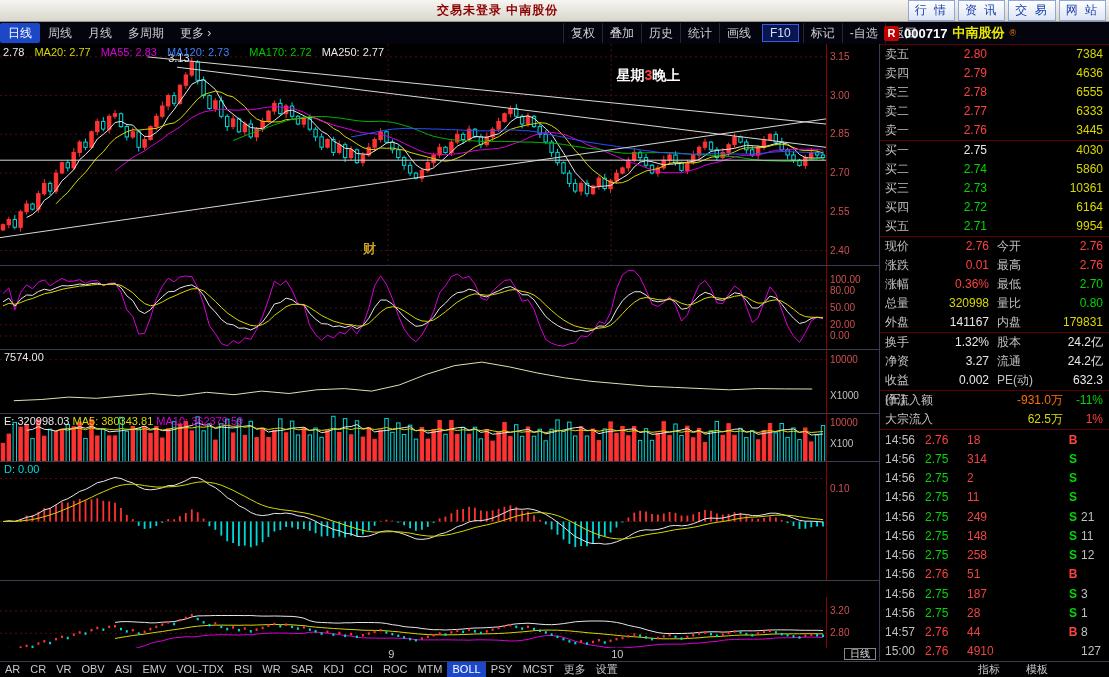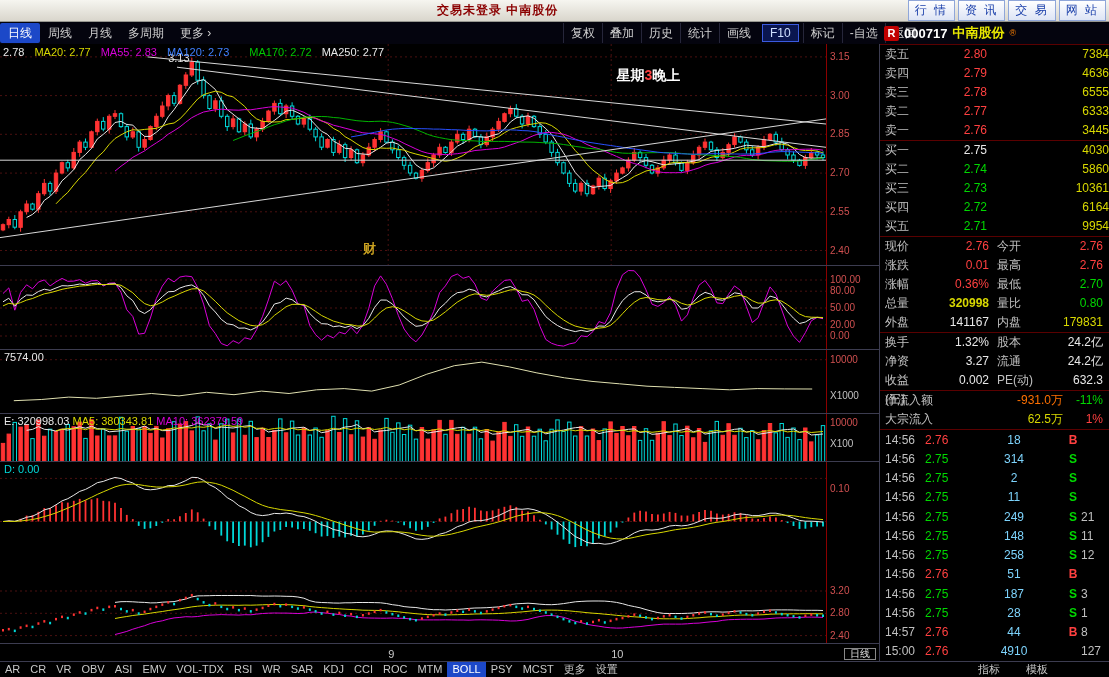--- a/index.html
+++ b/index.html
@@ -35,33 +35,33 @@
 #ma-labels span{margin-right:10px}
 
 #dates-row{position:absolute;top:648px;left:0;width:879px;height:13px;background:#000;font-size:11px;color:#c8c8c8}
 .dlabel{position:absolute;top:0}
 #period-box{position:absolute;right:3px;top:0;border:1px solid #888;line-height:10px;padding:0 5px;font-size:10px;color:#e0e0e0}
 
 #quote-panel{position:absolute;top:44px;left:879px;width:230px;height:617px;background:#000;border-left:1px solid #3c3c50;display:flex;flex-direction:column;color:#c0c0c0}
 .qrow{height:19px;line-height:19px;display:grid;flex:none;padding-left:5px}
 .qrow3{grid-template-columns:44px 58px 1fr}
 .qrow3 .qp{text-align:right}
-.qrow3 .qv{text-align:right;color:#d8d800}
+.qrow3 .qv{text-align:right;padding-right:6px;color:#d8d800}
 .qrow4{grid-template-columns:40px 64px 48px 1fr}
 .qrow4 .qv1{text-align:right}
 .qrow4 .ql2{padding-left:8px}
 .qrow4 .qv2{text-align:right;padding-right:6px}
 .qrowf{grid-template-columns:62px 1fr 46px}
 .qrowf .fv{text-align:right}
 .qrowf .fp{text-align:right;padding-right:6px}
 .psep{height:1px;background:#5a0000;flex:none}
 .ticks{flex:1;display:flex;flex-direction:column}
 .trow{flex:1;display:grid;grid-template-columns:40px 42px 1fr 16px 28px;align-items:center;padding-left:5px}
 .trow .tt{color:#c0c0c0}
-.trow .tv{text-align:center;color:#7dd3fc;padding-right:4px}
+.trow .tv{text-align:left;color:#ef4444;padding-right:4px}
 .trow .tf{text-align:center;font-weight:bold}
 .trow .tc{color:#c0c0c0;padding-right:4px}
 .vwhite{color:#e8e8e8}
 
 #bottom-bar{position:absolute;top:661px;left:0;width:1109px;height:16px;background:#000;border-top:1px solid #3c3c50;display:flex;align-items:center;font-size:11px;color:#c8c8c8}
 #tabs-left{display:flex;align-items:center}
 .tab{padding:0 5px;cursor:pointer;line-height:15px}
 .tab.active{background:#1c48c8;color:#fff}
 #tabs-right{margin-left:auto;margin-right:56px;display:flex;gap:16px}
 </style>
@@ -730,21 +730,21 @@
         <line x1="805.4" y1="59.5" x2="805.4" y2="66.7" stroke="#00d8d8" stroke-width="1.8"></line>
         <line x1="811.3" y1="59.5" x2="811.3" y2="65.2" stroke="#00d8d8" stroke-width="1.8"></line>
         <line x1="817.1" y1="59.5" x2="817.1" y2="64.5" stroke="#00d8d8" stroke-width="1.8"></line>
         <line x1="823.0" y1="59.5" x2="823.0" y2="64.5" stroke="#00d8d8" stroke-width="1.8"></line>
         <polyline points="3.0,59.5 8.8,58.8 14.8,59.3 20.6,57.6 26.6,55.3 32.5,54.2 38.4,51.4 44.3,47.9 50.1,46.3 56.0,42.8 62.0,38.9 67.8,36.7 73.8,33.2 79.7,29.4 85.5,27.4 91.5,24.2 97.3,20.7 103.3,19.4 109.2,17.2 115.0,15.5 121.0,16.5 126.8,19.1 132.8,20.9 138.7,24.8 144.6,27.3 150.4,27.8 156.3,27.2 162.3,25.8 168.2,23.6 174.1,23.4 179.9,21.2 185.8,18.6 191.8,15.3 197.7,15.6 203.6,18.4 209.4,22.7 215.3,25.6 221.3,30.2 227.2,35.6 233.1,39.0 238.9,43.7 244.8,46.5 250.8,50.5 256.6,52.8 262.6,53.6 268.4,52.9 274.4,51.4 280.3,51.7 286.1,51.0 292.1,51.9 297.9,53.8 303.9,54.6 309.8,56.7 315.6,59.3 321.6,62.8 327.4,64.5 333.4,67.5 339.3,68.7 345.1,71.2 351.1,72.0 356.9,74.3 362.9,74.8 368.8,74.0 374.6,72.2 380.6,69.7 386.4,68.9 392.4,69.2 398.3,70.4 404.1,72.2 410.1,74.5 415.9,76.9 421.9,77.4 427.8,76.7 433.6,74.9 439.6,72.2 445.4,70.7 451.4,68.0 457.3,64.7 463.1,62.8 469.1,59.9 474.9,58.7 480.9,58.7 486.8,57.7 492.6,56.0 498.6,53.6 504.4,50.8 510.4,47.9 516.3,46.9 522.1,47.3 528.0,46.7 534.0,47.7 539.9,49.7 545.8,52.4 551.6,56.0 557.5,60.2 563.5,64.9 569.4,69.8 575.3,74.6 581.1,77.2 587.0,80.4 593.0,81.6 598.9,81.3 604.8,82.2 610.6,81.6 616.5,79.8 622.5,77.5 628.4,74.5 634.3,70.9 640.1,68.6 646.0,67.8 652.0,68.1 657.9,67.5 663.8,66.0 669.6,64.0 675.5,63.4 681.5,63.9 687.4,63.3 693.3,61.7 699.1,59.4 705.0,56.9 711.0,56.0 716.9,56.4 722.8,56.0 728.6,54.7 734.5,52.8 740.5,52.0 746.4,52.5 752.3,53.6 758.1,53.6 764.0,52.6 770.0,51.2 775.9,51.2 781.8,52.4 787.6,54.0 793.5,56.1 799.5,58.4 805.4,59.2 811.3,59.2 817.1,59.5 823.0,60.1" fill="none" stroke="#e8e8e8" stroke-width="1"></polyline>
         <polyline points="3.0,59.5 8.8,59.4 14.8,59.4 20.6,59.0 26.6,58.3 32.5,57.5 38.4,56.3 44.3,54.6 50.1,52.9 56.0,50.9 62.0,48.5 67.8,46.1 73.8,43.5 79.7,40.7 85.5,38.1 91.5,35.3 97.3,32.4 103.3,29.8 109.2,27.3 115.0,24.9 121.0,23.2 126.8,22.4 132.8,22.1 138.7,22.6 144.6,23.6 150.4,24.4 156.3,25.0 162.3,25.1 168.2,24.8 174.1,24.6 179.9,23.9 185.8,22.8 191.8,21.3 197.7,20.2 203.6,19.8 209.4,20.4 215.3,21.4 221.3,23.2 227.2,25.7 233.1,28.3 238.9,31.4 244.8,34.4 250.8,37.6 256.6,40.7 262.6,43.3 268.4,45.2 274.4,46.4 280.3,47.5 286.1,48.2 292.1,48.9 297.9,49.9 303.9,50.8 309.8,52.0 315.6,53.5 321.6,55.3 327.4,57.2 333.4,59.2 339.3,61.1 345.1,63.1 351.1,64.9 356.9,66.8 362.9,68.4 368.8,69.5 374.6,70.1 380.6,70.0 386.4,69.8 392.4,69.7 398.3,69.8 404.1,70.3 410.1,71.1 415.9,72.3 421.9,73.3 427.8,74.0 433.6,74.2 439.6,73.8 445.4,73.2 451.4,72.1 457.3,70.6 463.1,69.1 469.1,67.3 474.9,65.5 480.9,64.2 486.8,62.9 492.6,61.5 498.6,59.9 504.4,58.1 510.4,56.1 516.3,54.2 522.1,52.8 528.0,51.6 534.0,50.8 539.9,50.6 545.8,51.0 551.6,52.0 557.5,53.6 563.5,55.9 569.4,58.7 575.3,61.8 581.1,64.9 587.0,68.0 593.0,70.7 598.9,72.8 604.8,74.7 610.6,76.1 616.5,76.8 622.5,77.0 628.4,76.5 634.3,75.3 640.1,74.0 646.0,72.8 652.0,71.8 657.9,71.0 663.8,70.0 669.6,68.8 675.5,67.7 681.5,66.9 687.4,66.2 693.3,65.3 699.1,64.1 705.0,62.7 711.0,61.3 716.9,60.3 722.8,59.5 728.6,58.5 734.5,57.4 740.5,56.3 746.4,55.5 752.3,55.1 758.1,54.8 764.0,54.4 770.0,53.7 775.9,53.2 781.8,53.1 787.6,53.3 793.5,53.8 799.5,54.7 805.4,55.6 811.3,56.4 817.1,57.0 823.0,57.6" fill="none" stroke="#d8d800" stroke-width="1"></polyline>
         <text x="4" y="11" font-size="11" fill="#00d8d8">D: 0.00</text>
       </svg><div class="axis" style="height: 119px;">
         <span style="top: 21px; color: rgb(208, 80, 80);">0.10</span>
       </div></div>
-    <div class="pane" style="top: 533px; height: 67px;"><svg width="826" height="67">
+    <div class="pane" style="top: 553px; height: 67px;"><svg width="826" height="67">
         <line x1="0" y1="14.0" x2="826" y2="14.0" stroke="#4a1010" stroke-dasharray="2 3"></line>
         <line x1="0" y1="36.3" x2="826" y2="36.3" stroke="#4a1010" stroke-dasharray="2 3"></line>
         <line x1="0" y1="58.6" x2="826" y2="58.6" stroke="#4a1010" stroke-dasharray="2 3"></line>
         <polyline points="115.0,25.4 121.0,24.7 126.8,24.6 132.8,24.8 138.7,25.2 144.6,25.4 150.4,25.9 156.3,25.8 162.3,25.2 168.2,24.9 174.1,24.6 179.9,23.3 185.8,22.0 191.8,19.9 197.7,18.9 203.6,18.8 209.4,18.7 215.3,18.5 221.3,18.5 227.2,18.5 233.1,18.5 238.9,18.5 244.8,18.6 250.8,18.5 256.6,18.9 262.6,19.1 268.4,19.1 274.4,19.0 280.3,19.1 286.1,19.3 292.1,19.4 297.9,20.0 303.9,21.2 309.8,23.7 315.6,25.1 321.6,25.5 327.4,25.7 333.4,26.0 339.3,26.1 345.1,25.8 351.1,25.8 356.9,25.5 362.9,25.5 368.8,25.5 374.6,25.6 380.6,25.8 386.4,26.5 392.4,27.7 398.3,28.4 404.1,29.6 410.1,30.2 415.9,30.5 421.9,31.5 427.8,32.2 433.6,32.7 439.6,32.7 445.4,33.0 451.4,32.7 457.3,32.4 463.1,32.0 469.1,31.4 474.9,31.0 480.9,30.9 486.8,30.7 492.6,30.3 498.6,29.9 504.4,28.8 510.4,27.6 516.3,26.8 522.1,26.5 528.0,26.2 534.0,26.6 539.9,27.2 545.8,27.6 551.6,27.7 557.5,27.3 563.5,26.6 569.4,25.7 575.3,24.8 581.1,24.4 587.0,24.1 593.0,24.0 598.9,24.0 604.8,24.1 610.6,24.6 616.5,25.4 622.5,26.7 628.4,28.4 634.3,29.6 640.1,30.8 646.0,32.6 652.0,34.2 657.9,35.6 663.8,36.4 669.6,36.5 675.5,36.5 681.5,36.5 687.4,36.3 693.3,36.0 699.1,35.4 705.0,35.0 711.0,34.8 716.9,34.8 722.8,35.1 728.6,34.9 734.5,34.3 740.5,33.9 746.4,33.8 752.3,33.9 758.1,33.7 764.0,33.3 770.0,33.0 775.9,32.9 781.8,32.9 787.6,32.9 793.5,33.0 799.5,33.2 805.4,33.3 811.3,33.3 817.1,33.3 823.0,33.5" fill="none" stroke="#e8e8e8" stroke-width="1"></polyline>
         <polyline points="115.0,41.5 121.0,40.4 126.8,39.5 132.8,38.5 138.7,37.8 144.6,37.1 150.4,36.2 156.3,35.3 162.3,34.5 168.2,33.5 174.1,32.7 179.9,31.9 185.8,30.9 191.8,29.9 197.7,29.2 203.6,28.7 209.4,28.4 215.3,28.2 221.3,28.1 227.2,28.2 233.1,28.2 238.9,28.3 244.8,28.1 250.8,28.2 256.6,28.0 262.6,27.8 268.4,27.6 274.4,27.5 280.3,27.6 286.1,27.7 292.1,27.8 297.9,28.3 303.9,28.7 309.8,29.5 315.6,30.1 321.6,30.6 327.4,31.0 333.4,31.5 339.3,31.8 345.1,32.2 351.1,32.5 356.9,32.8 362.9,33.2 368.8,33.3 374.6,33.4 380.6,33.5 386.4,33.8 392.4,34.3 398.3,34.8 404.1,35.5 410.1,36.1 415.9,36.7 421.9,37.2 427.8,37.6 433.6,37.8 439.6,37.8 445.4,37.9 451.4,37.8 457.3,37.7 463.1,37.5 469.1,37.3 474.9,37.0 480.9,36.9 486.8,36.8 492.6,36.7 498.6,36.5 504.4,36.2 510.4,35.8 516.3,35.3 522.1,34.9 528.0,34.3 534.0,33.7 539.9,33.3 545.8,33.1 551.6,33.1 557.5,33.2 563.5,33.5 569.4,33.9 575.3,34.5 581.1,35.0 587.0,35.7 593.0,36.2 598.9,36.6 604.8,37.2 610.6,37.7 616.5,38.3 622.5,38.9 628.4,39.4 634.3,39.8 640.1,40.2 646.0,40.7 652.0,41.2 657.9,41.6 663.8,41.8 669.6,41.8 675.5,41.8 681.5,41.8 687.4,41.5 693.3,41.1 699.1,40.8 705.0,40.2 711.0,39.8 716.9,39.6 722.8,39.2 728.6,38.8 734.5,38.4 740.5,38.1 746.4,38.0 752.3,38.1 758.1,37.9 764.0,37.7 770.0,37.2 775.9,37.0 781.8,36.9 787.6,36.9 793.5,36.8 799.5,36.8 805.4,36.7 811.3,36.7 817.1,36.8 823.0,36.9" fill="none" stroke="#d8d800" stroke-width="1"></polyline>
         <polyline points="115.0,57.5 121.0,56.0 126.8,54.4 132.8,52.2 138.7,50.4 144.6,48.7 150.4,46.5 156.3,44.9 162.3,43.8 168.2,42.1 174.1,40.9 179.9,40.4 185.8,39.7 191.8,39.9 197.7,39.5 203.6,38.6 209.4,38.1 215.3,37.9 221.3,37.6 227.2,37.8 233.1,37.9 238.9,38.1 244.8,37.7 250.8,37.8 256.6,37.1 262.6,36.5 268.4,36.2 274.4,36.0 280.3,36.1 286.1,36.1 292.1,36.3 297.9,36.5 303.9,36.3 309.8,35.3 315.6,35.0 321.6,35.7 327.4,36.2 333.4,37.0 339.3,37.5 345.1,38.6 351.1,39.1 356.9,40.2 362.9,40.8 368.8,41.0 374.6,41.1 380.6,41.2 386.4,41.2 392.4,41.0 398.3,41.3 404.1,41.3 410.1,41.9 415.9,42.8 421.9,42.9 427.8,42.9 433.6,42.9 439.6,42.9 445.4,42.8 451.4,42.9 457.3,43.0 463.1,43.0 469.1,43.2 474.9,42.9 480.9,42.8 486.8,42.9 492.6,43.0 498.6,43.2 504.4,43.6 510.4,44.0 516.3,43.9 522.1,43.3 528.0,42.4 534.0,40.8 539.9,39.5 545.8,38.6 551.6,38.5 557.5,39.2 563.5,40.3 569.4,42.2 575.3,44.3 581.1,45.6 587.0,47.3 593.0,48.4 598.9,49.2 604.8,50.2 610.6,50.8 616.5,51.1 622.5,51.0 628.4,50.5 634.3,50.0 640.1,49.6 646.0,48.8 652.0,48.2 657.9,47.6 663.8,47.1 669.6,47.1 675.5,47.1 681.5,47.1 687.4,46.8 693.3,46.3 699.1,46.1 705.0,45.4 711.0,44.8 716.9,44.4 722.8,43.3 728.6,42.7 734.5,42.5 740.5,42.3 746.4,42.2 752.3,42.2 758.1,42.2 764.0,42.0 770.0,41.5 775.9,41.0 781.8,40.8 787.6,40.8 793.5,40.7 799.5,40.4 805.4,40.2 811.3,40.1 817.1,40.2 823.0,40.4" fill="none" stroke="#d800d8" stroke-width="1"></polyline>
         <rect x="2.0" y="52.0" width="2" height="2.5" fill="#ff3232"></rect>
         <rect x="7.8" y="50.9" width="2" height="2.5" fill="#ff3232"></rect>
         <rect x="13.8" y="52.6" width="2" height="2.5" fill="#00d8d8"></rect>
         <rect x="19.6" y="49.3" width="2" height="2.5" fill="#ff3232"></rect>
@@ -964,21 +964,21 @@
       <span class="qv2" style="color: rgb(255, 64, 64);">2.76</span>
     </div>
     <div class="qrow qrow4">
       <span class="ql">涨幅</span>
       <span class="qv1" style="color: rgb(255, 64, 64);">0.36%</span>
       <span class="ql2">最低</span>
       <span class="qv2" style="color: rgb(0, 216, 0);">2.70</span>
     </div>
     <div class="qrow qrow4">
       <span class="ql">总量</span>
-      <span class="qv1" style="color: rgb(216, 216, 0); font-weight: bold;">320998</span>
+      <span class="qv1" style="color: rgb(216, 216, 0);">320998</span>
       <span class="ql2">量比</span>
       <span class="qv2" style="color: rgb(0, 216, 0);">0.80</span>
     </div>
     <div class="qrow qrow4">
       <span class="ql">外盘</span>
       <span class="qv1" style="color: rgb(232, 232, 232);">141167</span>
       <span class="ql2">内盘</span>
       <span class="qv2" style="color: rgb(216, 216, 0);">179831</span>
     </div>
     <div class="psep"></div>

